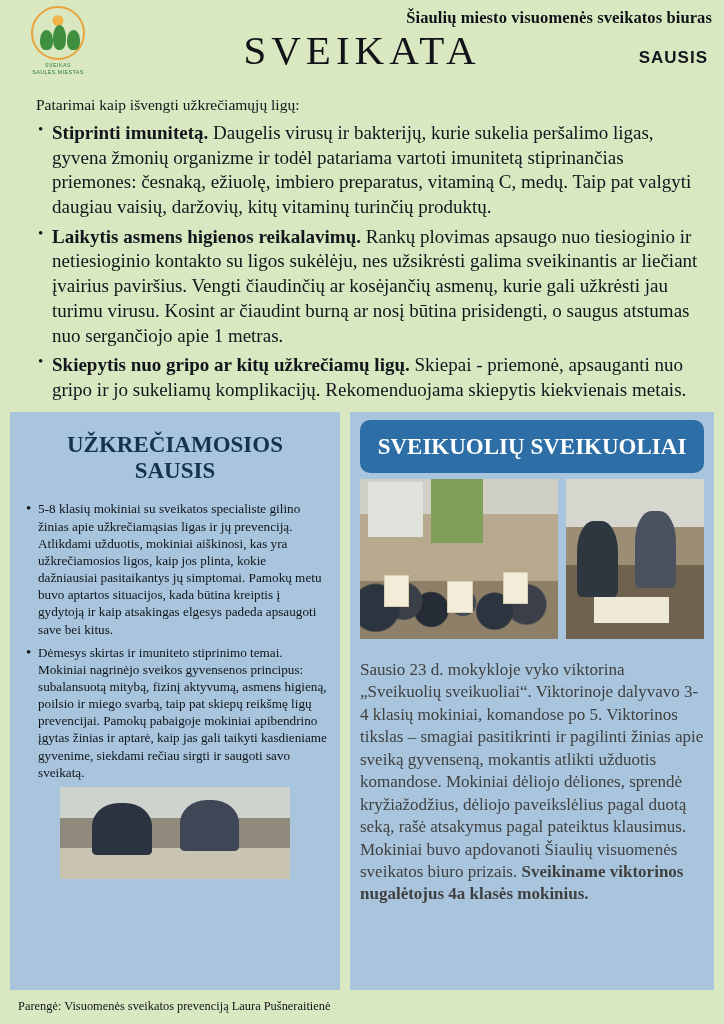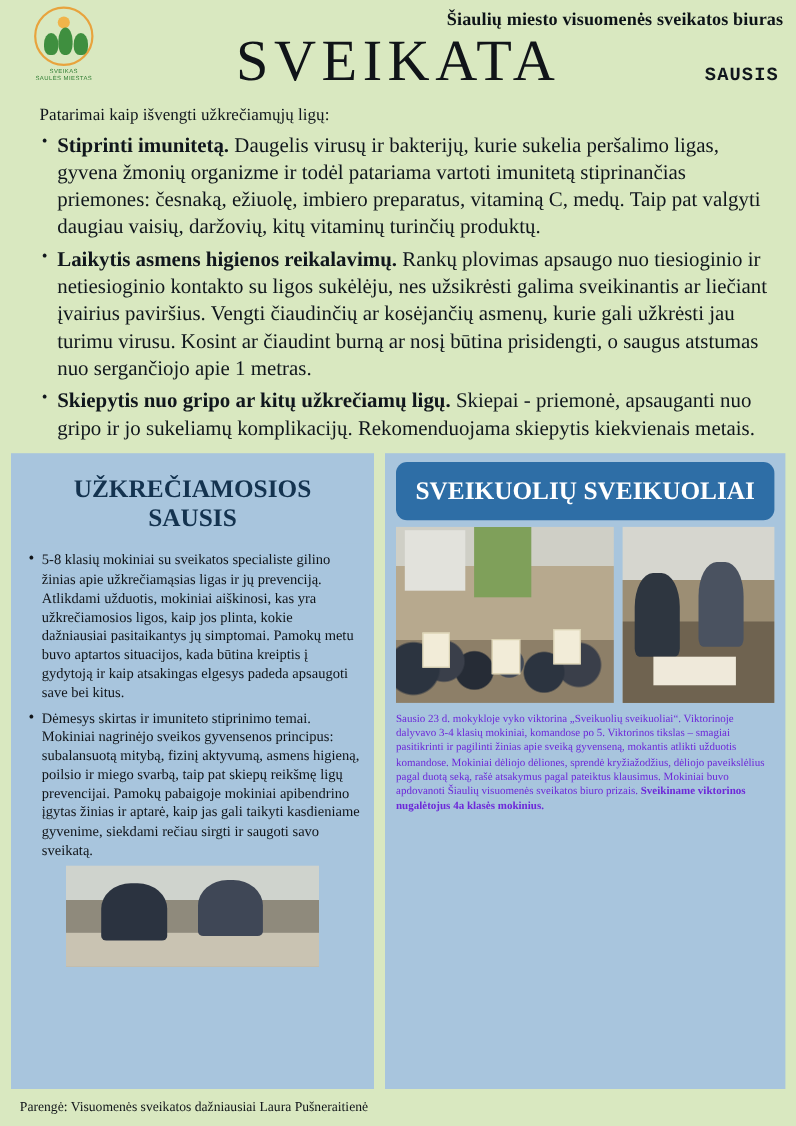--- a/index.html
+++ b/index.html
@@ -73,32 +73,32 @@
     font-weight: bold;
     font-family: "Liberation Serif", serif;
     color: #0d1318;
     text-align: right;
     letter-spacing: .1px;
   }
   .masthead {
     position: absolute;
     left: 0; right: 0; top: 26px;
     text-align: center;
-    font-size: 53px;
+    font-size: 41px;
     letter-spacing: 5px;
     font-family: "Liberation Serif", serif;
     color: #101418;
   }
   .month {
     position: absolute;
-    right: 16px; top: 60px;
+    right: 16px; top: 48px;
     font-size: 17px;
     font-weight: bold;
     letter-spacing: 1px;
-    font-family: Liberation Mono, monospace;
+    font-family: Liberation Sans, sans-serif;
     text-align: right;
   }
 
   
   .tips {
     flex: 0 0 auto;
     padding: 0 14px 0 18px;
   }
   .tips h2 {
     margin: 4px 0 7px 18px;
@@ -172,24 +172,24 @@
     color: #101418;
   }
   ul.col-list li::before {
     content: "•";
     position: absolute;
     left: -12px; top: -1px;
     font-size: 15px;
   }
 
   .right-text {
-    font-size: 10px;
+    font-size: 17px;
     line-height: 1.32;
-    margin-top: 8px;
-    color: #6d28d9;
+    margin-top: 20px;
+    color: #404040;
   }
   .right-text .bold { font-weight: bold; }
 
   
   .photo {
     position: relative;
     overflow: hidden;
     background: #6b6b6b;
   }
   .photo-row {
@@ -348,15 +348,15 @@
         </div>
       </div>
       <div class="right-text">
         <span>Sausio 23 d. mokykloje vyko viktorina „Sveikuolių sveikuoliai“. Viktorinoje dalyvavo 3-4 klasių mokiniai, komandose po 5. Viktorinos tikslas – smagiai pasitikrinti ir pagilinti žinias apie sveiką gyvenseną, mokantis atlikti užduotis komandose. Mokiniai dėliojo dėliones, sprendė kryžiažodžius, dėliojo paveikslėlius pagal duotą seką, rašė atsakymus pagal pateiktus klausimus. Mokiniai buvo apdovanoti Šiaulių visuomenės sveikatos biuro prizais.</span>
         <span class="bold">Sveikiname viktorinos nugalėtojus 4a klasės mokinius.</span>
       </div>
     </div>
   </div>
 
   <div class="footer">
-    <span>Parengė: Visuomenės sveikatos dažniausiai Laura Pušneraitienė</span>
+    <span>Parengė: Visuomenės sveikatos prevenciją Laura Pušneraitienė</span>
   </div>
 </div>
 
 </body></html>

